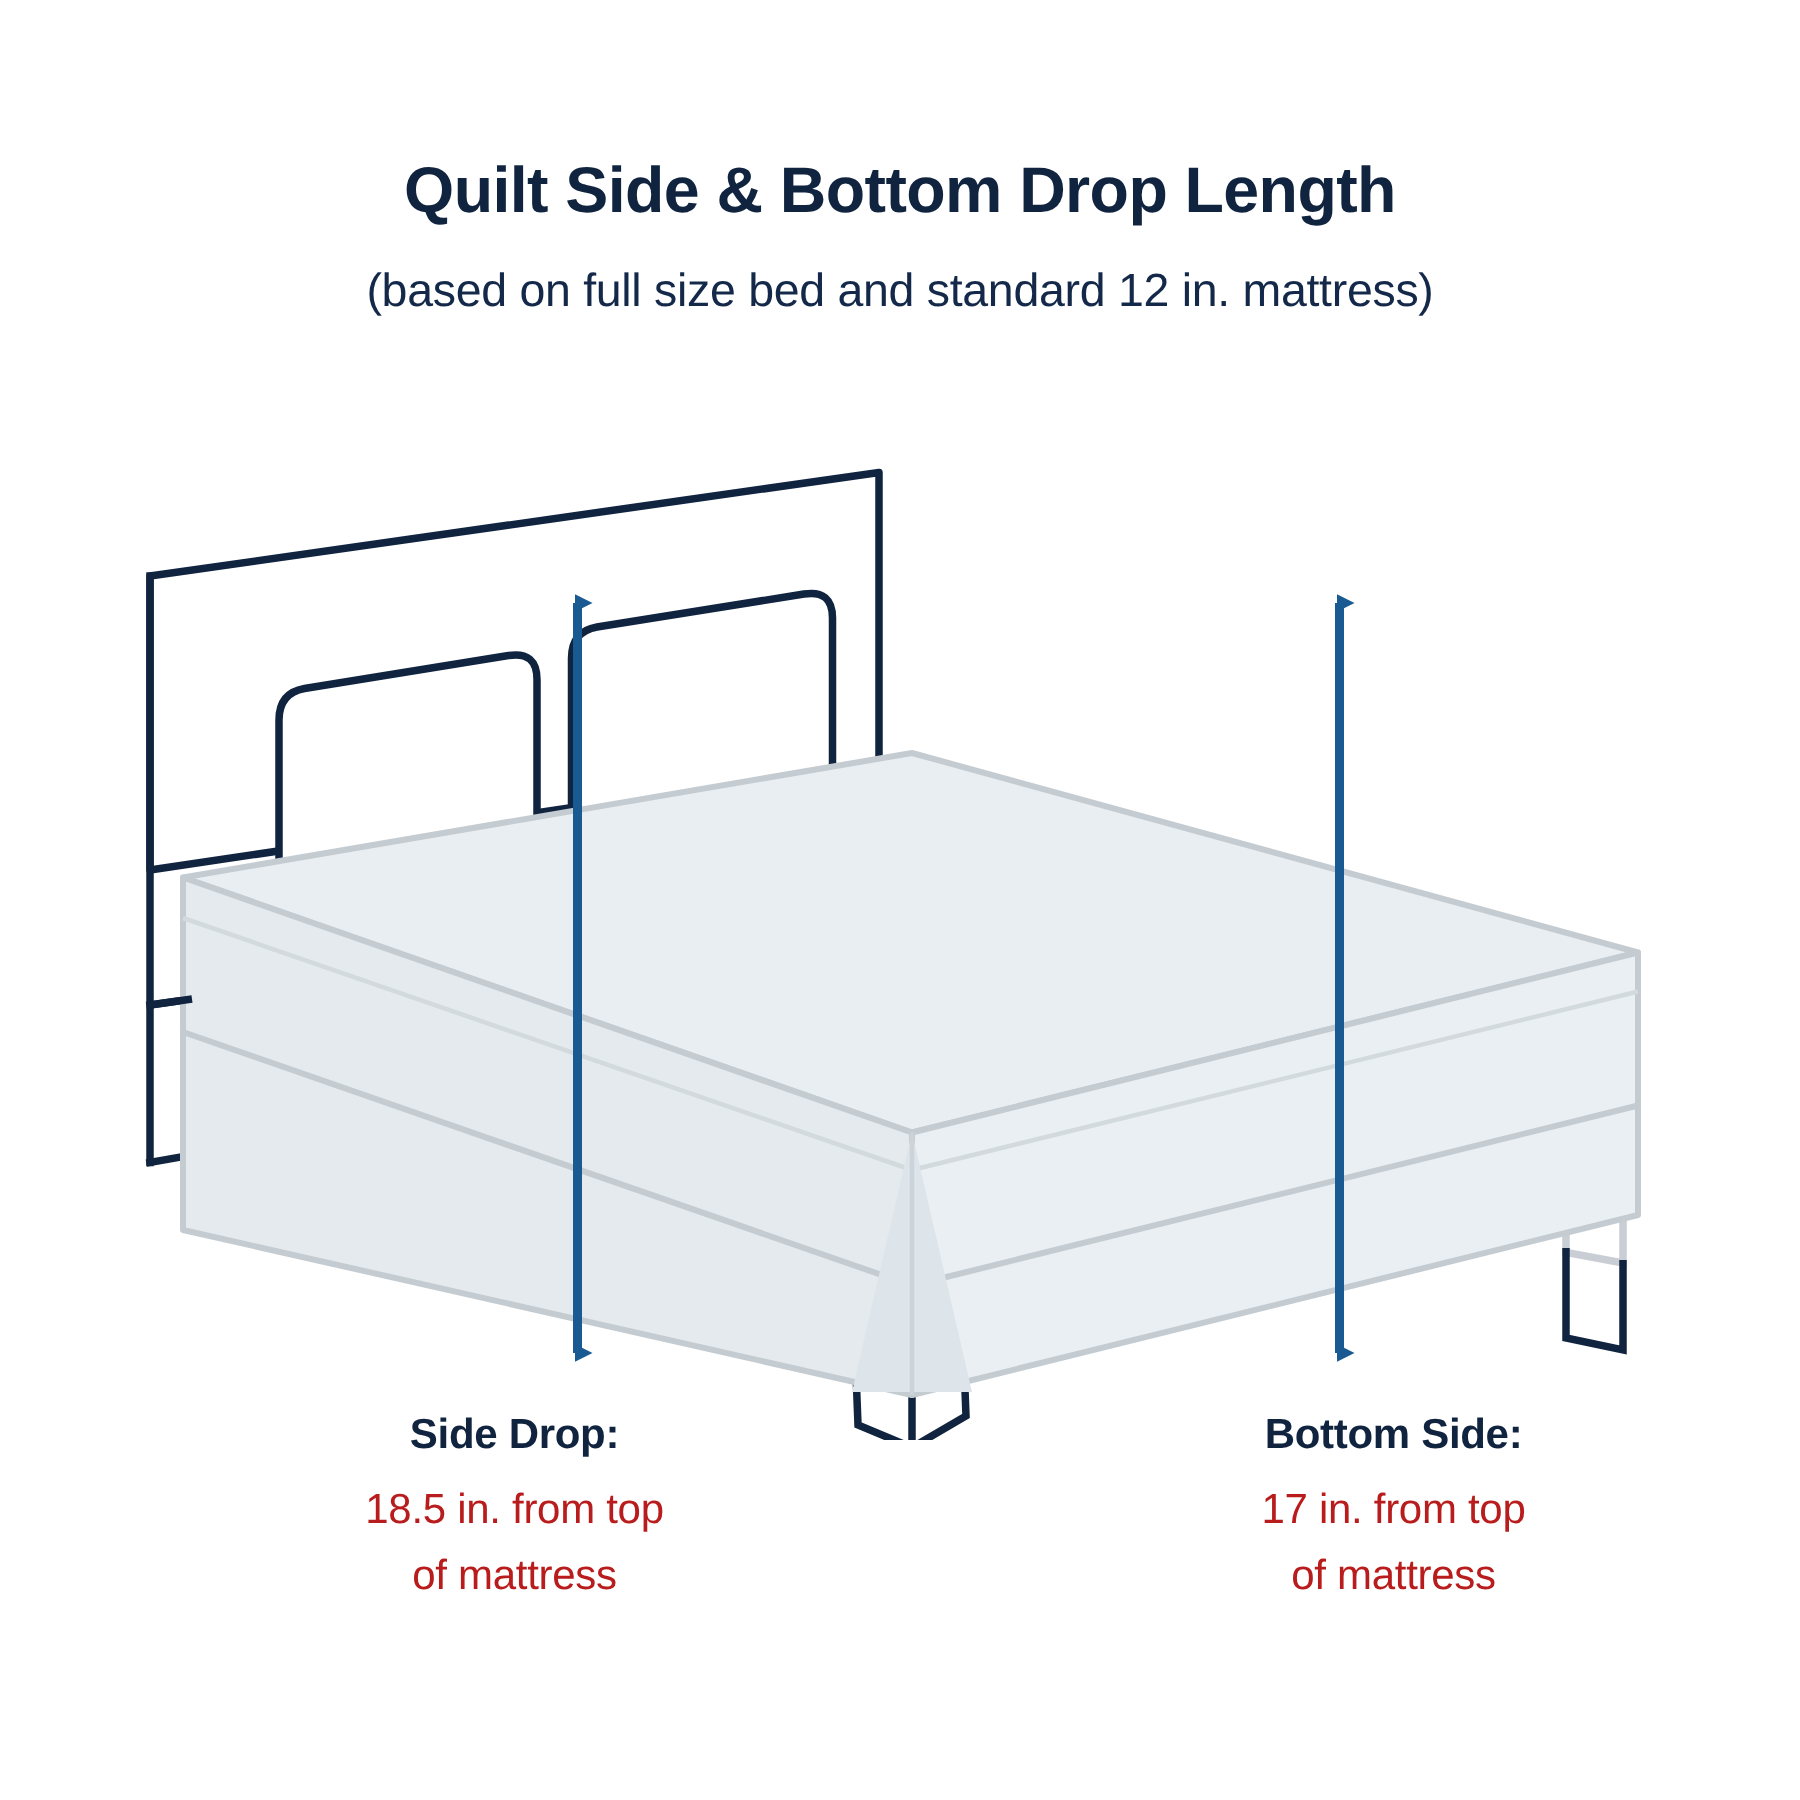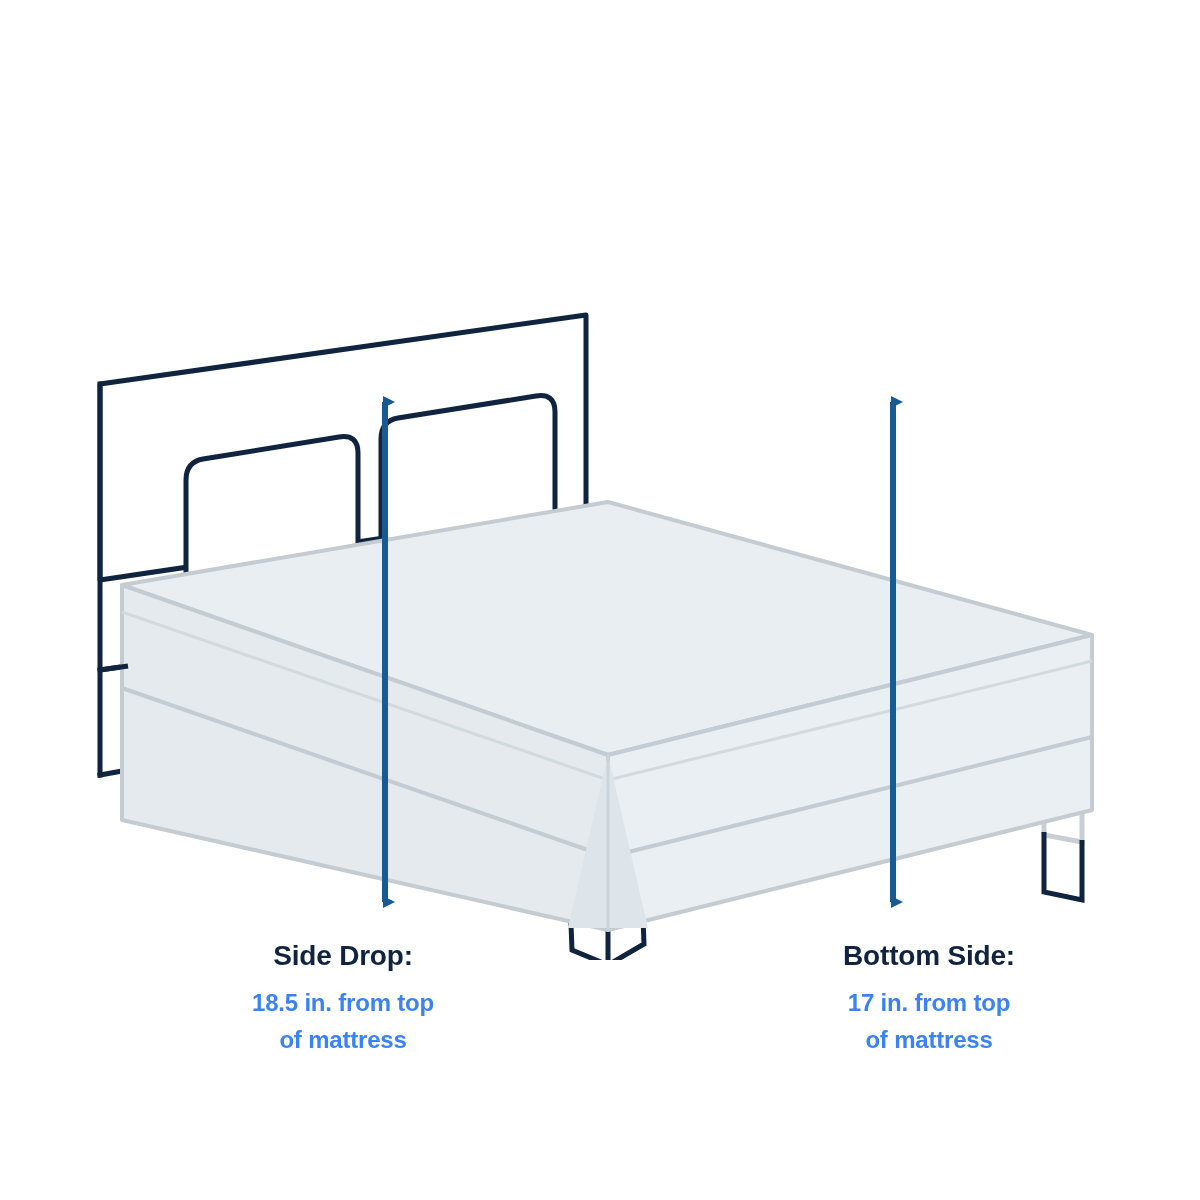--- a/index.html
+++ b/index.html
@@ -68,34 +68,38 @@
   .caption-block.left { padding-left: 10px; }
   .caption-block.right { padding-right: 18px; }
   .caption-head {
     font-size: 28px;
     font-weight: bold;
     color: #10243f;
     line-height: 1.15;
     letter-spacing: -0.2px;
   }
   .caption-body {
-    font-size: 24px;
-    font-weight: bold;
-    color: #3b82f6;
+    font-size: 28px;
+    font-weight: normal;
+    color: #b91c1c;
     line-height: 1.55;
     padding-top: 12px;
     letter-spacing: -0.2px;
   }
   .caption-body .line { display: block; }
 </style>
 </head>
 <body>
 
 <div class="page">
 
+  <div class="header">
+    <h1 class="title">Quilt Side &amp; Bottom Drop Length</h1>
+    <p class="subtitle">(based on full size bed and standard 12 in. mattress)</p>
+  </div>
 
   <div class="illustration">
     <svg width="1200" height="680" viewBox="0 0 1200 680" xmlns="http://www.w3.org/2000/svg">
 
       <g>
 
         <path d="M 100,104 L 586,35 L 586,228 L 100,300 Z" fill="#ffffff" stroke="#10243f" stroke-width="5" stroke-linejoin="round"></path>
 
         <path d="M 100,104 L 100,495" fill="none" stroke="#10243f" stroke-width="5" stroke-linecap="square"></path>
 

